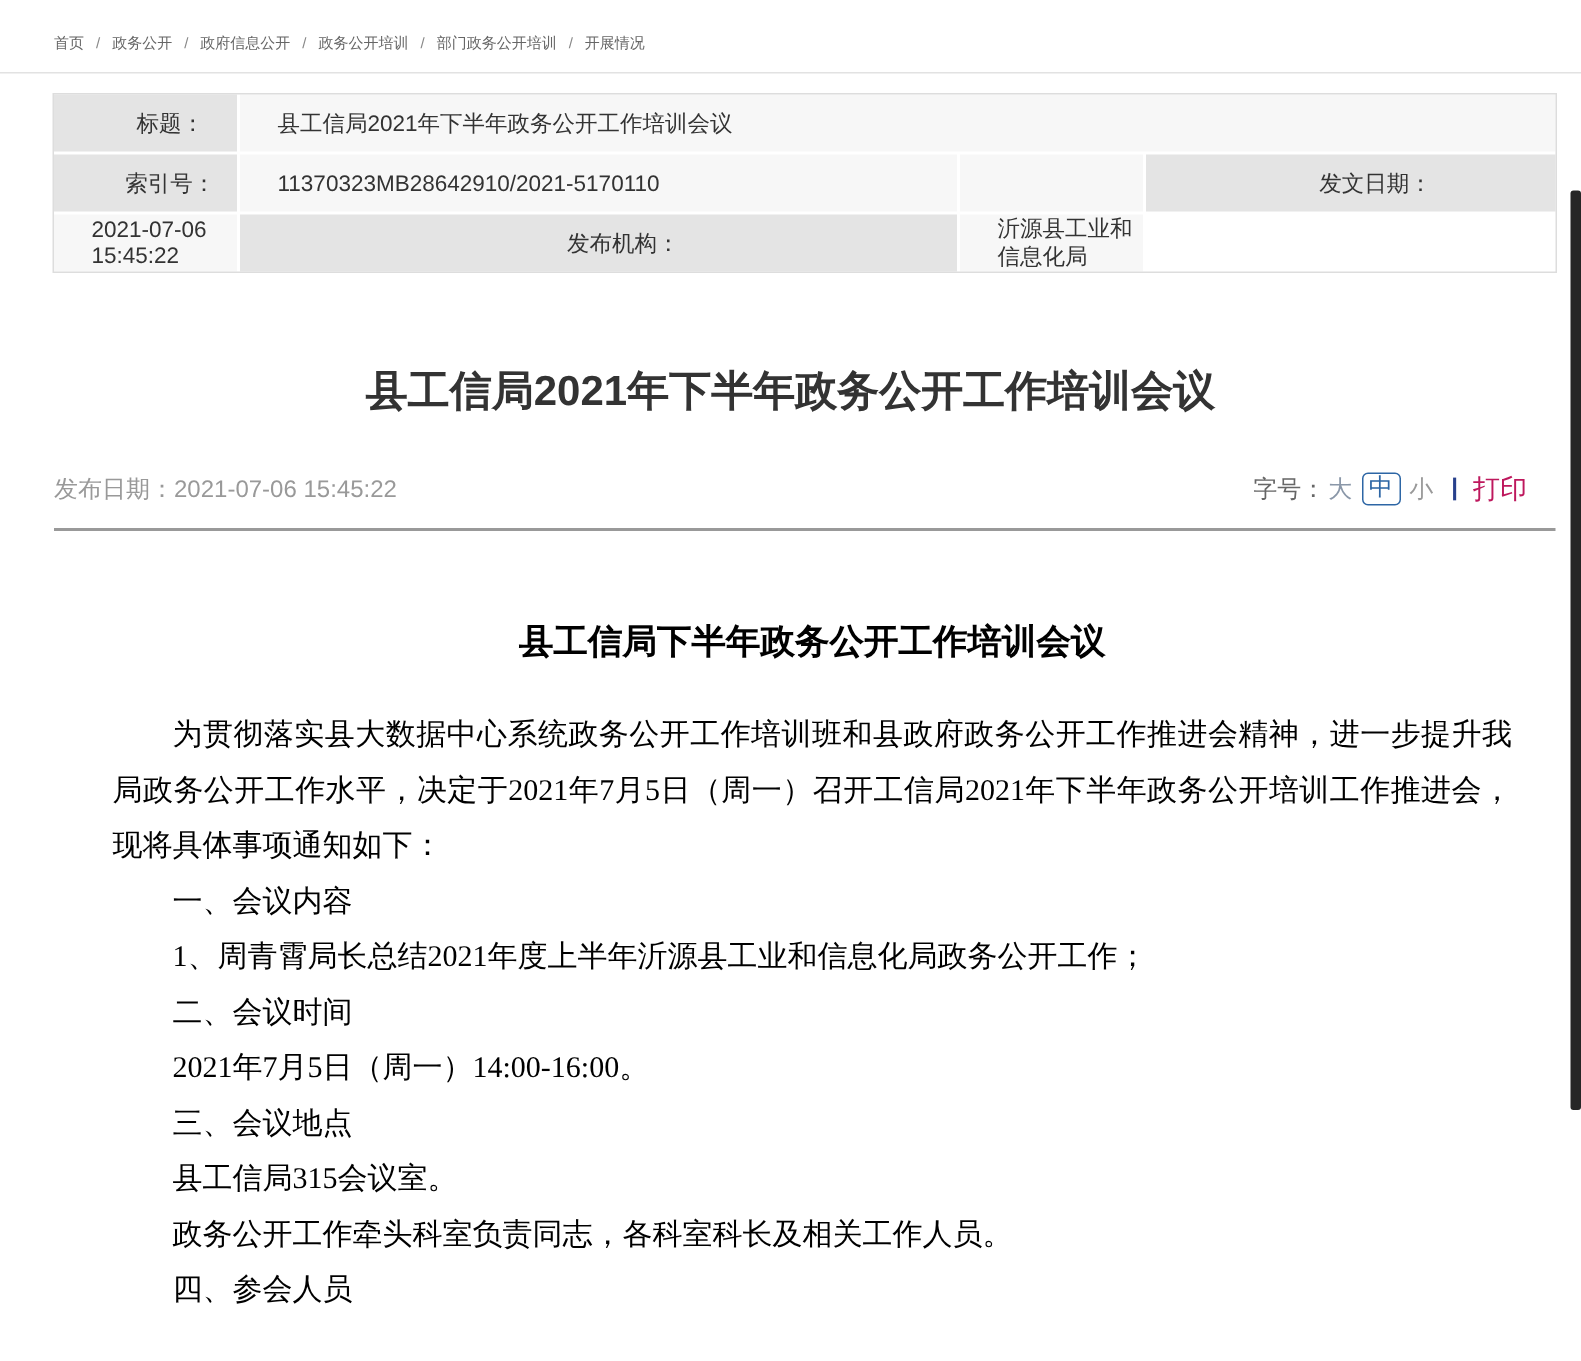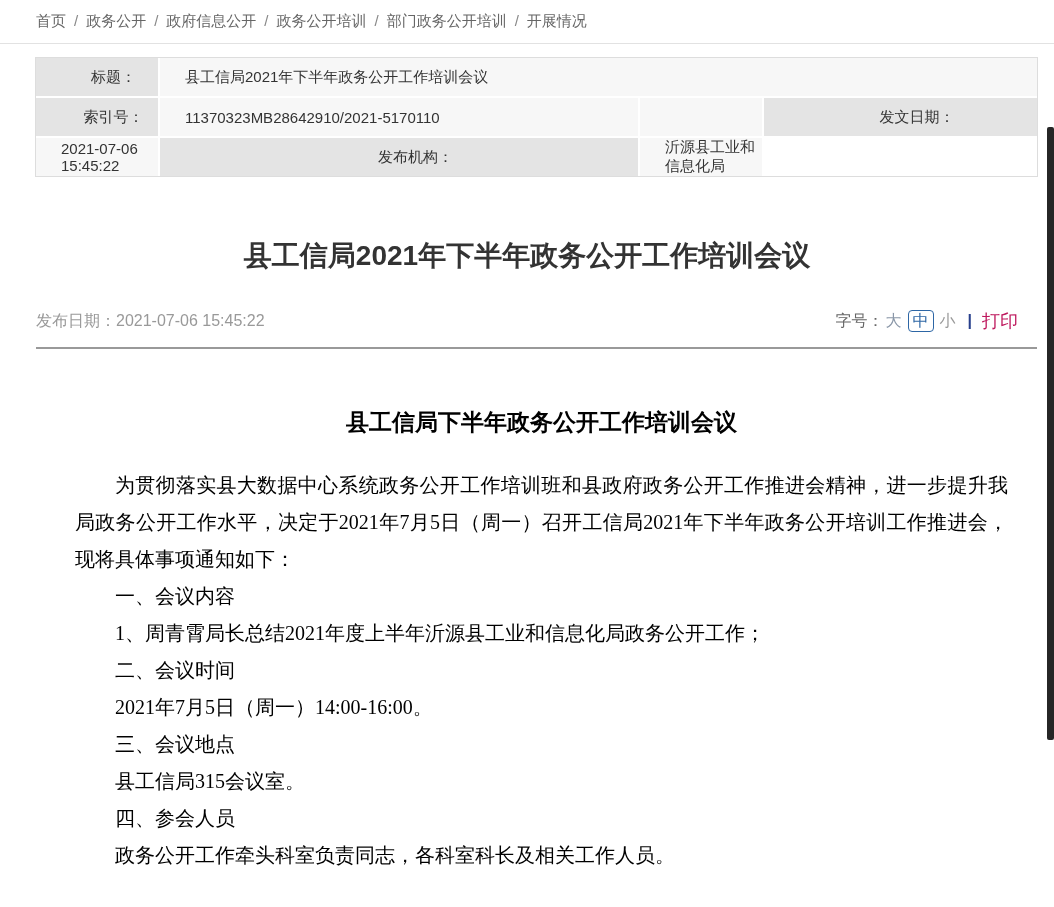--- a/index.html
+++ b/index.html
@@ -1,19 +1,19 @@
 <!DOCTYPE html>
 <html><head>
 <meta charset="utf-8">
 <style>
   * { margin:0; padding:0; box-sizing:border-box; }
   html,body { width:1054px; height:907px; overflow:hidden; background:#fff;
               font-family:"Liberation Sans","DejaVu Sans",sans-serif; }
 
-  .breadcrumb { padding:12px 36px 8px 36px; font-size:15px; color:#666; }
+  .breadcrumb { padding:22px 36px 8px 36px; font-size:10px; color:#666; }
   .breadcrumb a { color:#666; text-decoration:none; cursor:pointer; }
   .breadcrumb .sep { color:#888; margin:0 8px; }
 
   .top-divider { border-top:1px solid #e2e2e2; margin:4px 0 0 0; width:100%; }
 
   .meta-table { margin:14px 0 0 36px; width:1001px; display:grid;
                 grid-template-columns:122px 478px 122px 1fr; gap:2px;
                 background:#fff; outline:1px solid #ddd; font-size:15px; color:#333; }
   .meta-table .cell { height:38px; display:flex; align-items:center; }
   .meta-table .label { background:#e4e4e4; justify-content:center;padding-left:33px; }
@@ -92,20 +92,20 @@
 <div class="article">
   <h2 class="article-title">县工信局下半年政务公开工作培训会议</h2>
   <div class="body">
     <p>为贯彻落实县大数据中心系统政务公开工作培训班和县政府政务公开工作推进会精神，进一步提升我局政务公开工作水平，决定于2021年7月5日（周一）召开工信局2021年下半年政务公开培训工作推进会，现将具体事项通知如下：</p>
     <p>一、会议内容</p>
     <p>1、周青霄局长总结2021年度上半年沂源县工业和信息化局政务公开工作；</p>
     <p>二、会议时间</p>
     <p>2021年7月5日（周一）14:00-16:00。</p>
     <p>三、会议地点</p>
     <p>县工信局315会议室。</p>
+    <p>政务公开工作牵头科室负责同志，各科室科长及相关工作人员。</p>
     <p>四、参会人员</p>
-    <p>政务公开工作牵头科室负责同志，各科室科长及相关工作人员。</p>
   </div>
 </div>
 
 <div class="scrollbar-track">
   <div class="scrollbar-thumb"></div>
 </div>
 
 </body></html>

